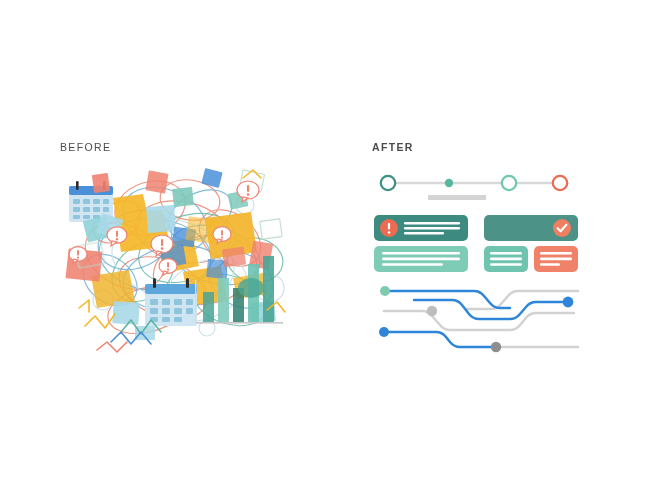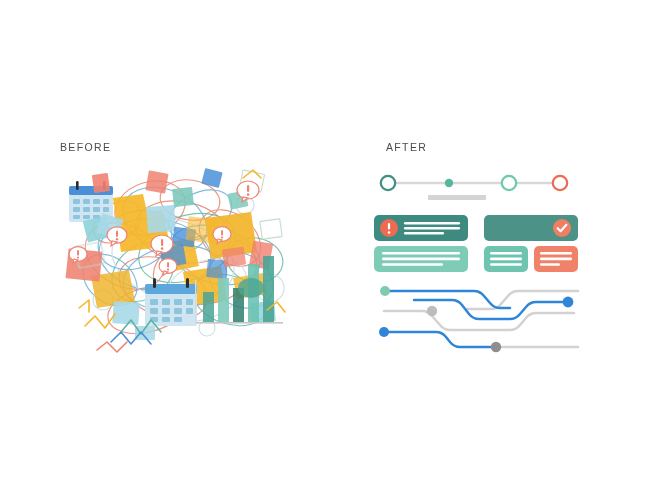--- a/index.html
+++ b/index.html
@@ -15,21 +15,21 @@
   
   .heading{
     position:absolute;
     font-size:10.5px;
     letter-spacing:1.35px;
     color:#4b4b4b;
     font-weight:400;
     white-space:nowrap;
   }
   #heading-before{left:60px;top:141px;}
-  #heading-after{left:386px;top:141px;}
+  #heading-after{left:372px;top:141px;font-weight:bold;}
 
   
   .panel{position:absolute;}
   #panel-before{left:55px;top:160px;width:265px;height:200px;}
   #panel-after{left:370px;top:165px;width:215px;height:185px;}
 
   .panel svg{display:block;overflow:visible;}
 </style>
 </head>
 <body>

